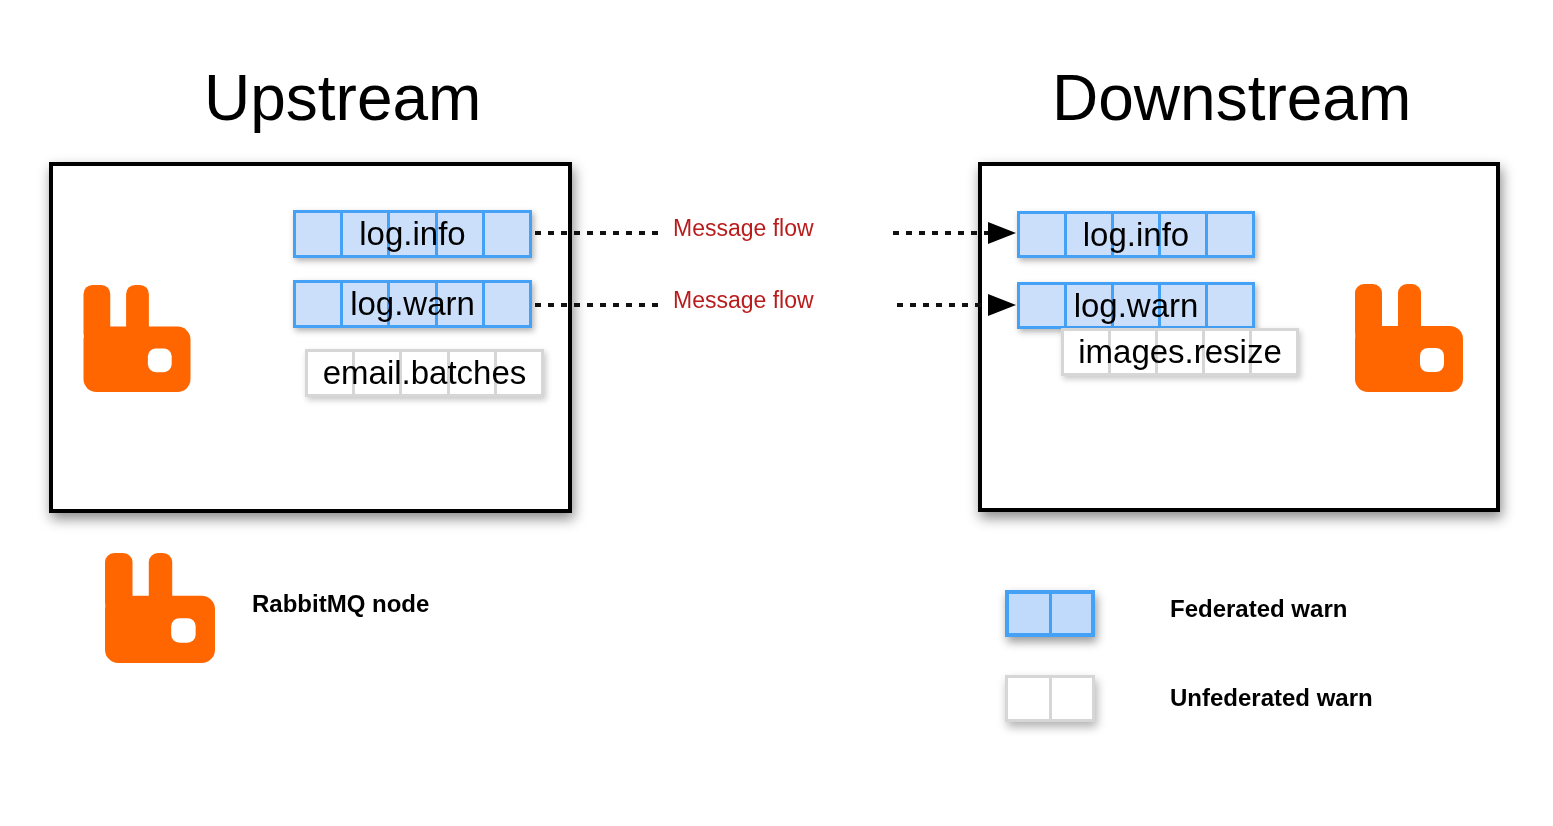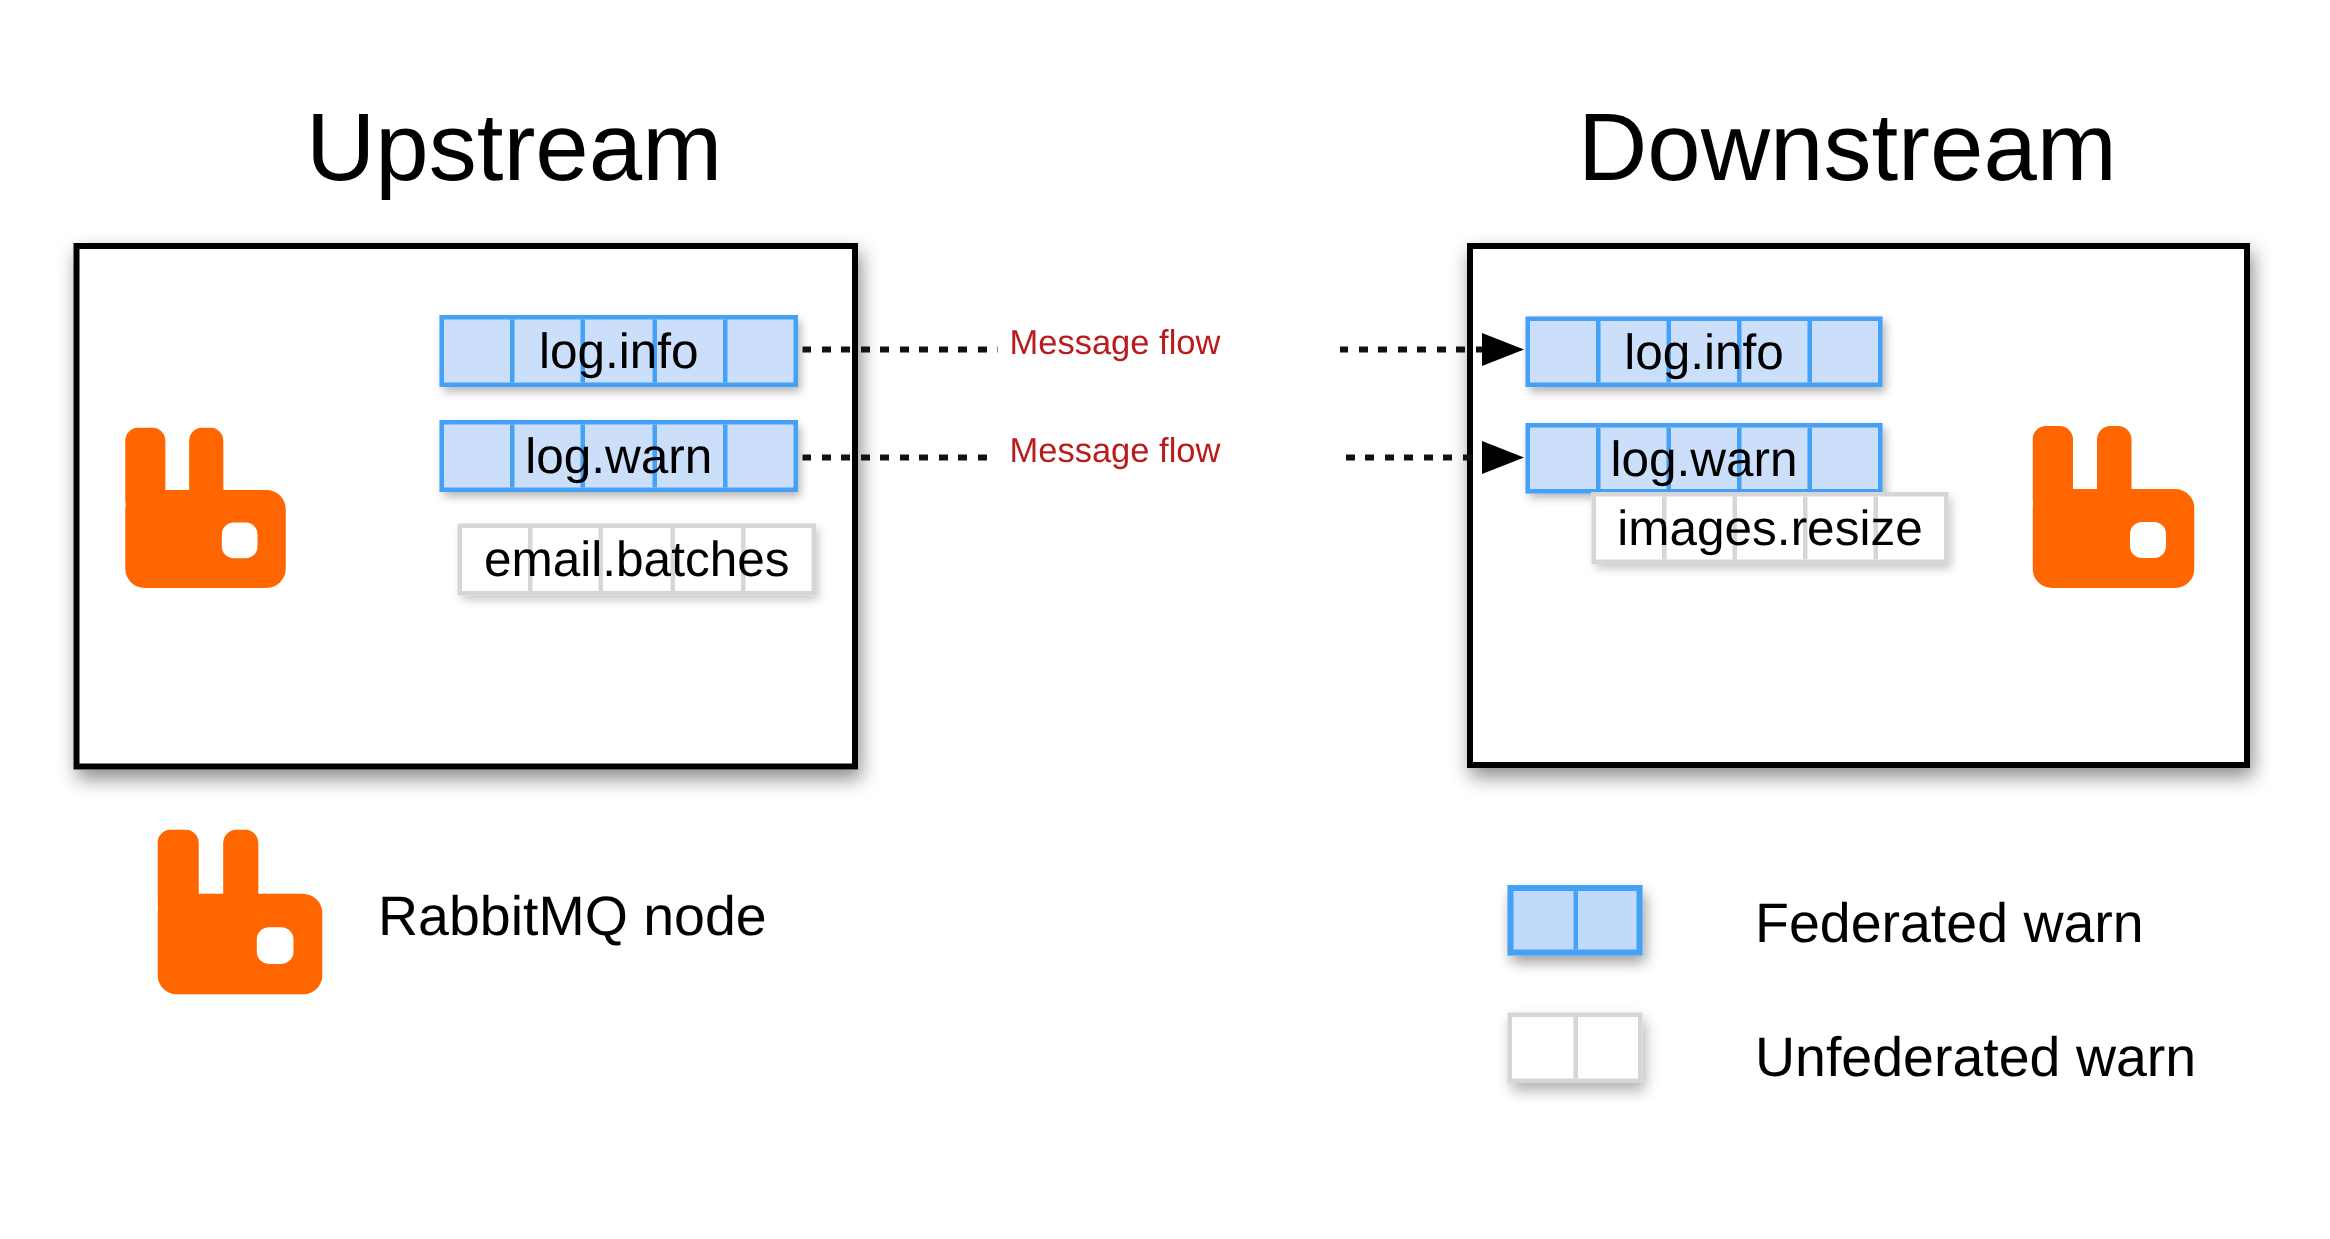--- a/index.html
+++ b/index.html
@@ -47,21 +47,21 @@
 
   .arrowhead{position:absolute;width:0;height:0;
     border-left:28px solid #000;border-top:11px solid transparent;border-bottom:11px solid transparent;}
   #arrow-1{left:988px;top:222px;}
   #arrow-2{left:988px;top:294px;}
 
   .flow-label{position:absolute;font-size:23px;white-space:nowrap;color:#b91c1c;}
   #flow-label-1{left:673px;top:215px;}
   #flow-label-2{left:673px;top:287px;}
 
-  .legend-label{position:absolute;font-size:37px;white-space:nowrap;color:#000;}
+  .legend-label{position:absolute;font-size:24px;white-space:nowrap;color:#000;font-weight:bold;}
   #legend-node-label{left:252px;top:590px;}
   #legend-fed-label{left:1170px;top:595px;}
   #legend-unfed-label{left:1170px;top:684px;}
 
   .swatch{position:absolute;display:flex;box-sizing:border-box;width:90px;height:47px;}
   .swatch.fed{background:#c0dafb;border:4px solid #45a1f5;box-shadow:2px 5px 9px rgba(0,0,0,0.40);}
   .swatch.unfed{background:#fff;border:3px solid #d6d6d6;box-shadow:2px 5px 9px rgba(0,0,0,0.30);}
   .swatch .cell{flex:1;}
   .swatch.fed .cell + .cell{border-left:3px solid #45a1f5;}
   .swatch.unfed .cell + .cell{border-left:3px solid #d6d6d6;}

